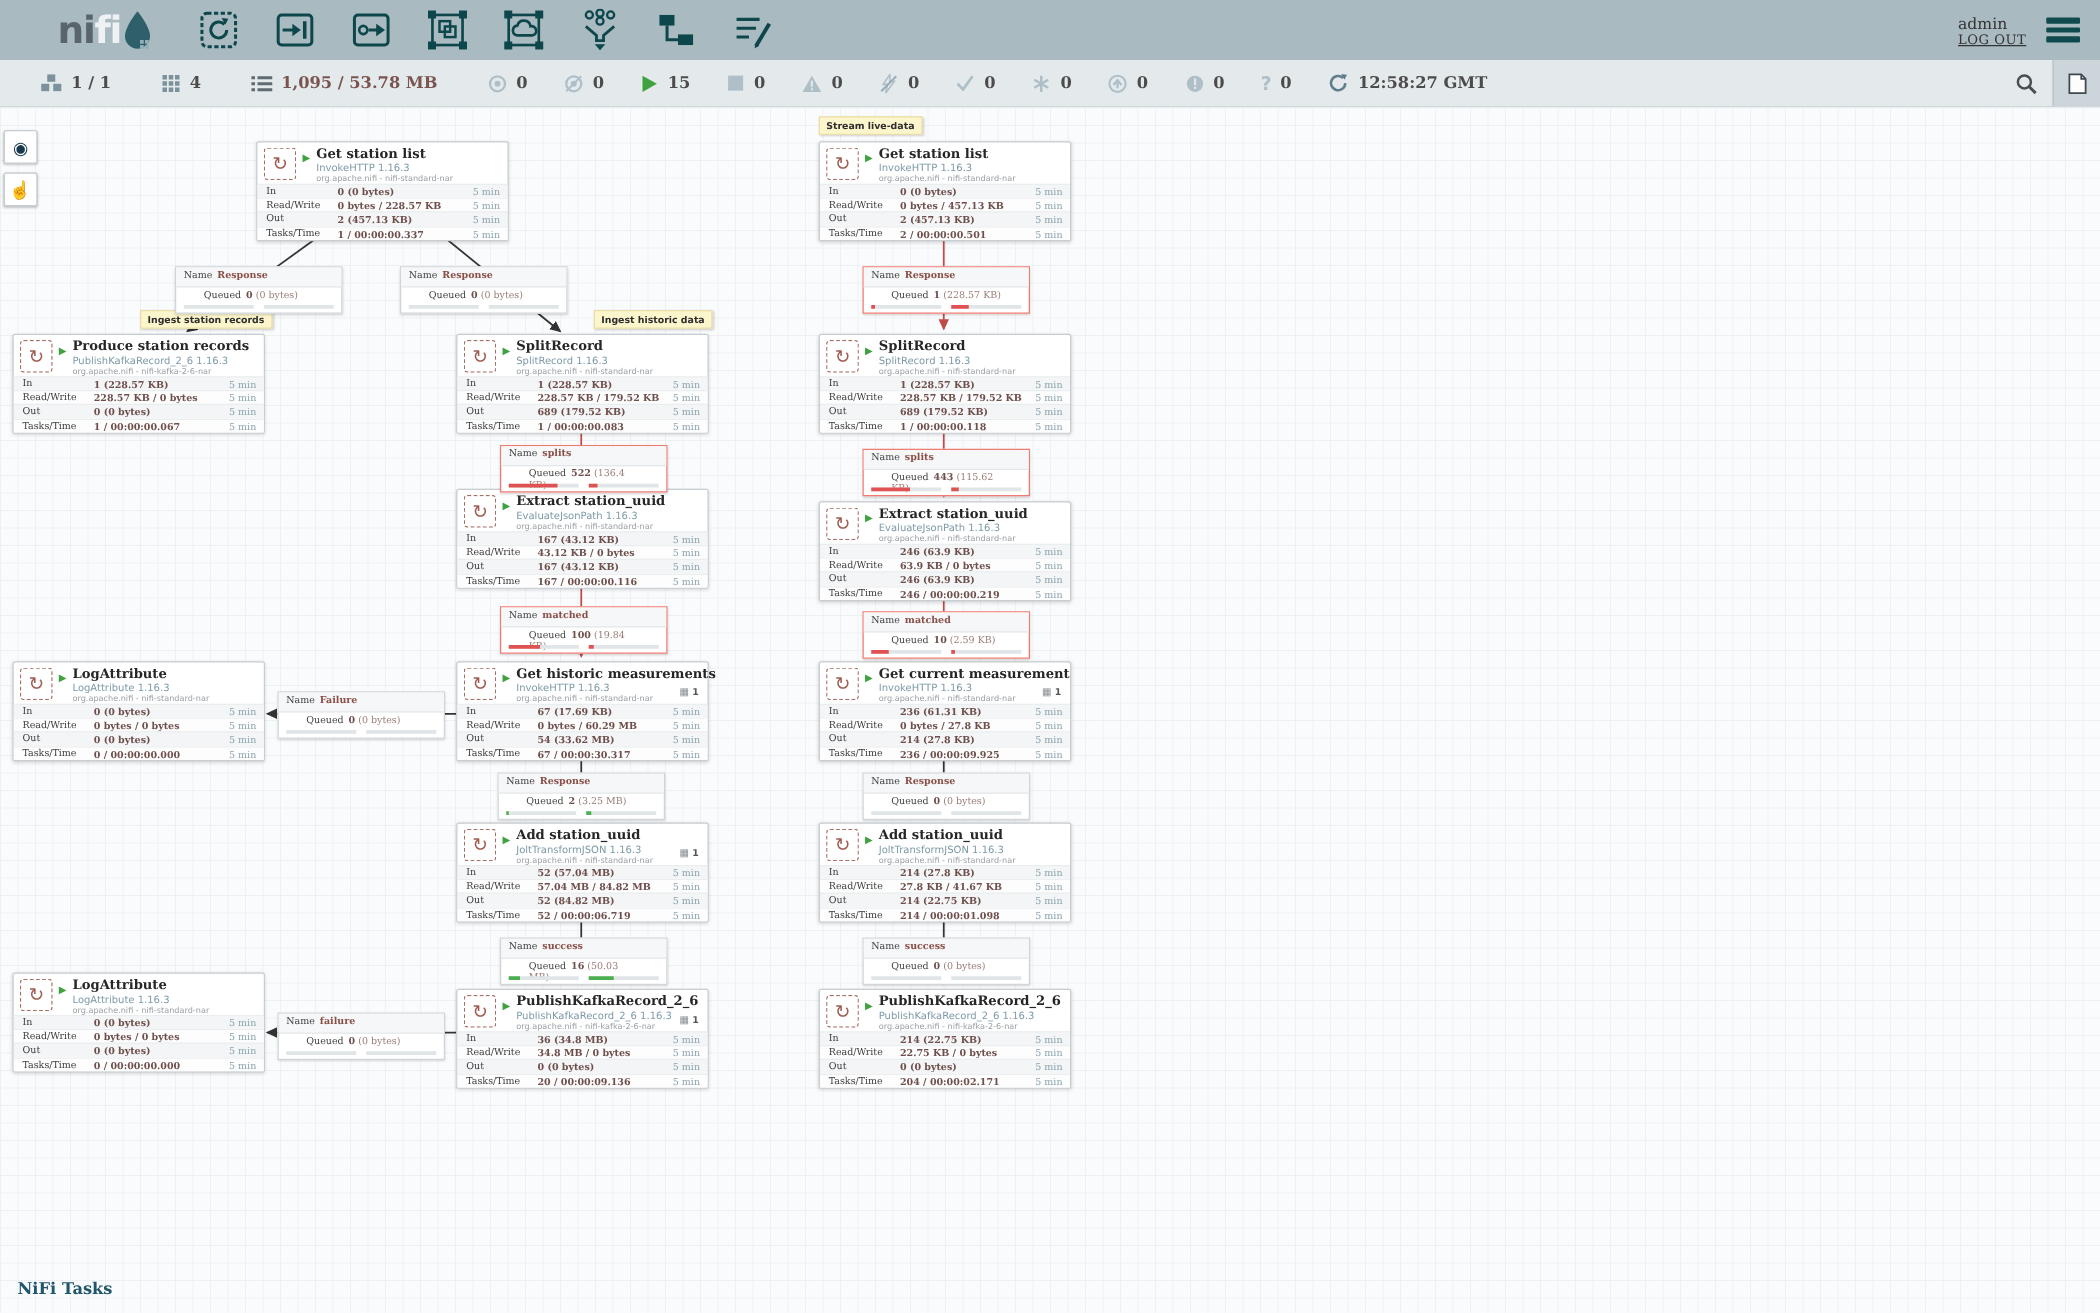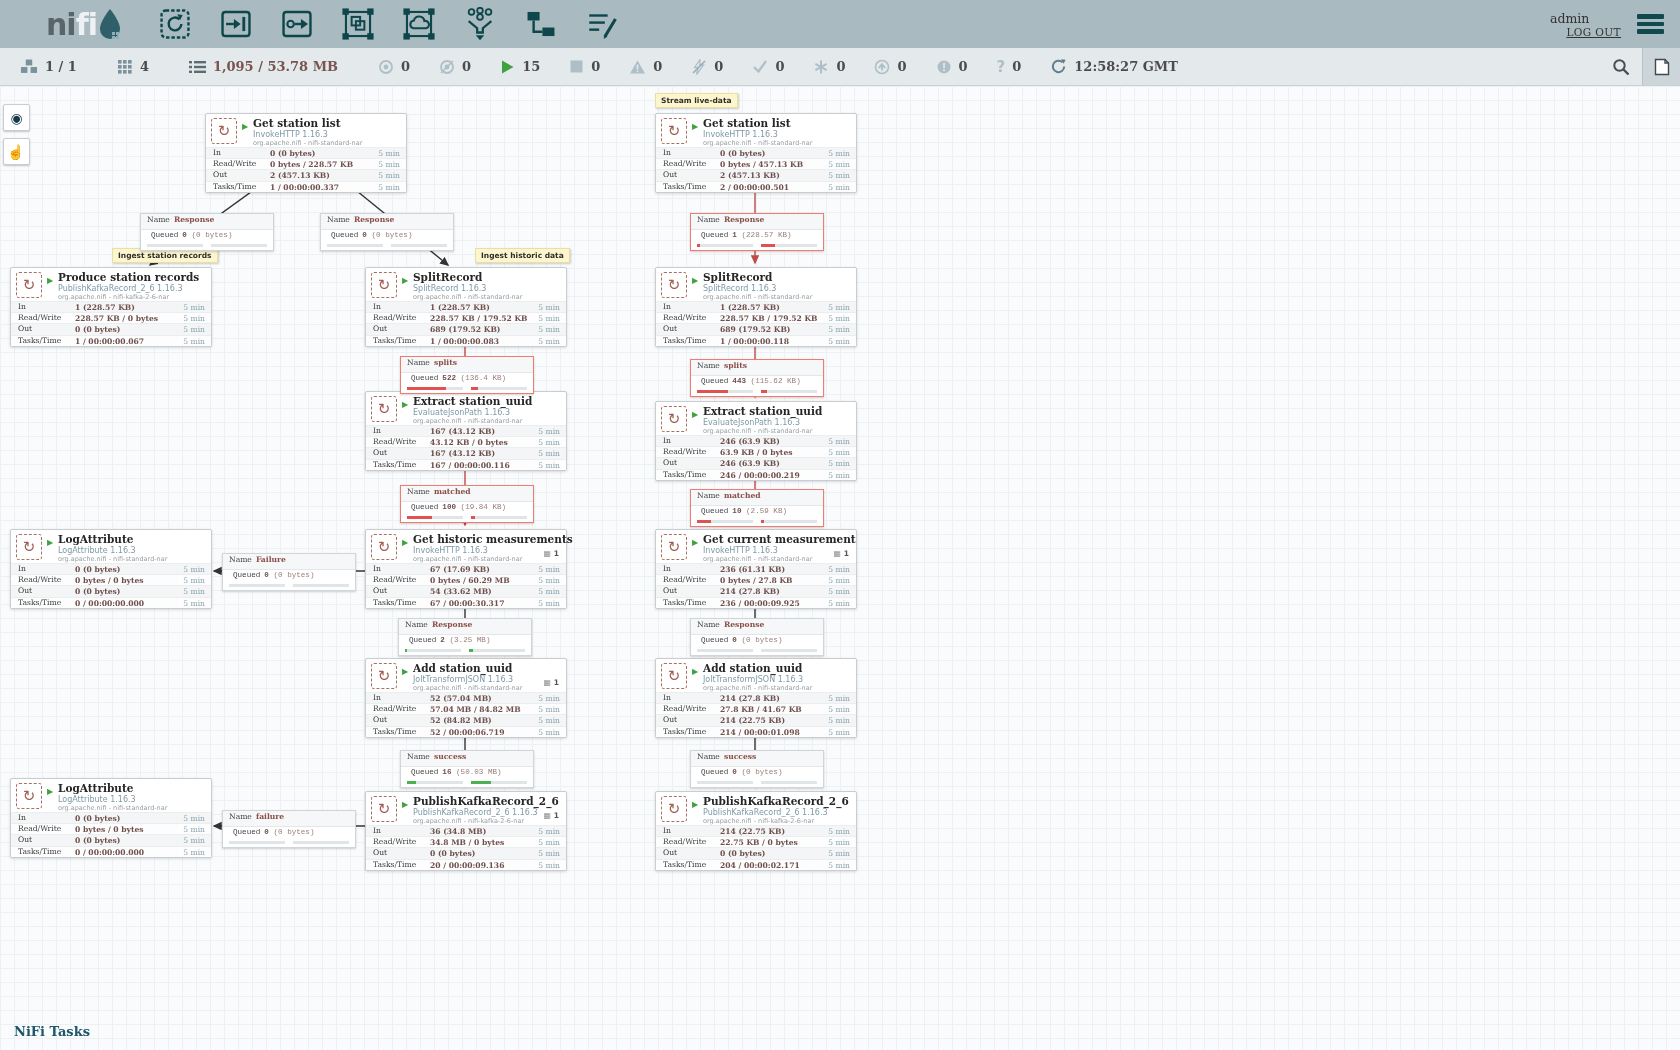--- a/index.html
+++ b/index.html
@@ -5,27 +5,27 @@
   html,body{margin:0;padding:0;width:1680px;height:1050px;overflow:hidden;
     font-family:"Liberation Sans",sans-serif;background:#fafbfc;}
   
   .header{height:48px;background:#aabac1;display:flex;align-items:center;padding:0 14px;position:relative;}
   .logo{display:flex;align-items:flex-end;margin-right:34px;margin-left:32px;}
   .logo .ni{font:bold 30px "DejaVu Sans",sans-serif;color:#5a646b;letter-spacing:-1px;}
   .logo .fi{font:bold 30px "DejaVu Sans",sans-serif;color:#eef2f4;letter-spacing:-1px;}
   .comp-toolbar{display:flex;gap:25px;align-items:center;}
   .comp-btn{width:36px;height:36px;background:none;border:none;padding:0;display:flex;align-items:center;justify-content:center;cursor:grab;}
   .hdr-right{margin-left:auto;display:flex;align-items:center;gap:14px;}
-  .user-block{text-align:center;line-height:1.35;}
+  .user-block{text-align:left;line-height:1.35;}
   .user-name{font:12.5px "DejaVu Serif",serif;color:#333;}
-  .logout{font:10.5px "DejaVu Serif",serif;color:#333;text-decoration:underline;letter-spacing:.4px;cursor:pointer;margin-left:48px;}
+  .logout{font:10.5px "DejaVu Serif",serif;color:#333;text-decoration:underline;letter-spacing:.4px;cursor:pointer;}
   .burger{display:flex;flex-direction:column;gap:3px;background:none;border:none;cursor:pointer;padding:2px;}
   .burger span{display:block;width:27px;height:4.5px;background:#114a4e;border-radius:1px;}
   
-  .statusbar{height:37px;background:#e4e9eb;border-bottom:1px solid #c8d0d4;display:flex;align-items:center;padding-left:20px;}
+  .statusbar{height:37px;background:#e4e9eb;border-bottom:1px solid #c8d0d4;display:flex;align-items:center;padding-left:32px;}
   .sb-item{display:flex;align-items:center;gap:7px;margin-right:29px;white-space:nowrap;}
   .sb-item.wide{margin-right:40px;}
   .sb-val{font:bold 13px "DejaVu Serif",serif;color:#4c4c4c;}
   .sb-val.maroon{color:#7a5450;}
   .sb-q{font:bold 15px "DejaVu Sans",sans-serif;color:#aebfc8;}
   .sb-right{margin-left:auto;display:flex;align-items:center;height:100%;}
   .search-btn{background:none;border:none;padding:0 12px;cursor:pointer;display:flex;align-items:center;}
   .panel-btn{width:38px;height:100%;background:#ccd5da;border:none;border-left:1px solid #b7c1c6;cursor:pointer;display:flex;align-items:center;justify-content:center;}
   
   .canvas{position:relative;width:1680px;height:965px;background:#fafbfc;
@@ -46,21 +46,21 @@
   .prow.odd{background:#f3f5f6;}
   .prow.even{background:#fdfdfe;}
   .plbl{position:absolute;left:7px;top:0;color:#3d3d3d;text-align:right;}
   .pval{position:absolute;left:64px;top:1px;color:#6e4f4b;font-weight:bold;white-space:nowrap;}
   .pwin{position:absolute;right:6px;top:1px;color:#8ba4af;}
   
   .conn{position:absolute;width:132px;background:#fff;border:1px solid #d0d5d9;box-shadow:0 1px 2px rgba(0,0,0,.18);font-family:"DejaVu Serif",serif;}
   .conn.red{border:1px solid #ef7b72;}
   .c-row1{height:13px;background:#f6f7f8;border-bottom:1px solid #e4e7e9;padding:1px 6px;font-size:7.6px;color:#444;}
   .c-row1 b{color:#8a4f48;margin-left:4px;}
-  .c-row2{height:12px;padding:1px 10px;font-size:7.6px;color:#444;font-family:Liberation Mono, monospace;}
+  .c-row2{height:12px;padding:1px 22px;font-size:7.6px;color:#444;}
   .c-row2 b{color:#6e4f4b;margin-left:4px;}
   .c-row2 i{font-style:normal;color:#9b7e78;}
   .c-bars{display:flex;gap:8px;padding:0 6px 3px;}
   .c-bar{flex:1;height:2.5px;background:#e0e5e8;position:relative;}
   .c-fill{position:absolute;left:0;top:0;height:100%;}
   
   .note{position:absolute;background:#fdf5cc;border:1px solid #e9dda8;box-shadow:1px 1px 2px rgba(0,0,0,.2);
     font:bold 7.5px "DejaVu Sans",sans-serif;color:#2e2e2e;padding:2px 5px;white-space:nowrap;}
   
   .pal{position:absolute;left:3px;top:18px;display:flex;flex-direction:column;gap:7px;}

